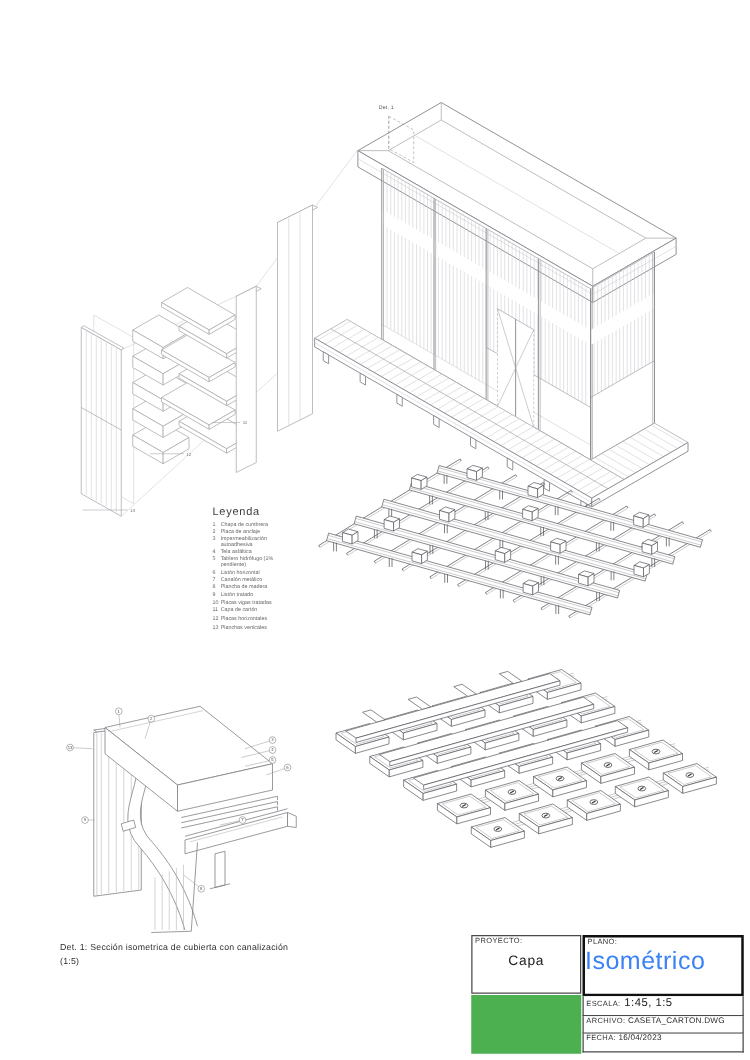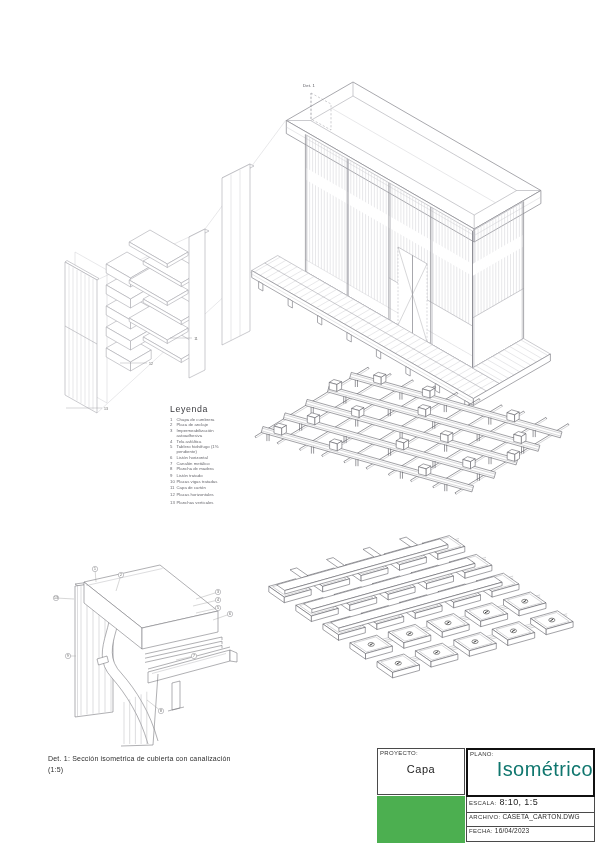--- a/index.html
+++ b/index.html
@@ -16,21 +16,21 @@
   .caption{position:absolute;left:48px;top:754px;font-size:7px;color:#2e2e2e;letter-spacing:0.2px;line-height:1.55;width:230px;}
   .caption span{display:block;}
   .tblock{position:absolute;left:377px;top:748px;width:219px;height:97px;color:#222;}
   .tb-left{position:absolute;left:0;top:0;width:88px;}
   .tb-proyecto{height:45px;border:1px solid #4a4a4a;background:#fff;}
   .tb-label{font-size:6px;color:#333;padding:1px 0 0 2px;letter-spacing:0.3px;}
   .tb-proyecto-value{text-align:center;font-size:11px;margin-top:7px;letter-spacing:0.6px;color:#222;}
   .tb-logo{margin-top:1px;height:47px;}
   .tb-right{position:absolute;left:89px;top:0;width:129px;}
   .tb-plano{height:45px;border:2.5px solid #101010;background:#fff;}
-  .tb-plano-value{text-align:right;font-size:20px;margin-top:1px;letter-spacing:0.4px;color:#0f766e;}
+  .tb-plano-value{text-align:left;font-size:20px;margin-top:1px;letter-spacing:0.4px;color:#3b82f6;}
   .tb-row{border:1px solid #4a4a4a;border-top:none;display:flex;align-items:baseline;background:#fff;}
   .tb-row-scale{height:15px;}
   .tb-row-file{height:13px;}
   .tb-row-date{height:14px;}
   .tb-scale-value{font-size:9px;margin-left:3px;letter-spacing:0.4px;}
   .tb-small-value{font-size:6.5px;margin-left:2px;letter-spacing:0.2px;color:#2a2a2a;}
 </style>
 </head>
 <body>
 
@@ -752,21 +752,21 @@
       </div>
       <div class="tb-logo" style="background: rgb(76, 175, 80);"></div>
     </div>
     <div class="tb-right">
       <div class="tb-plano">
         <div class="tb-label">PLANO:</div>
         <div class="tb-plano-value">Isométrico</div>
       </div>
       <div class="tb-row tb-row-scale">
         <div class="tb-label">ESCALA:</div>
-        <div class="tb-scale-value">8:10, 1:5</div>
+        <div class="tb-scale-value">1:45, 1:5</div>
       </div>
       <div class="tb-row tb-row-file">
         <div class="tb-label">ARCHIVO:</div>
         <div class="tb-small-value">CASETA_CARTON.DWG</div>
       </div>
       <div class="tb-row tb-row-date">
         <div class="tb-label">FECHA:</div>
         <div class="tb-small-value">16/04/2023</div>
       </div>
     </div>

